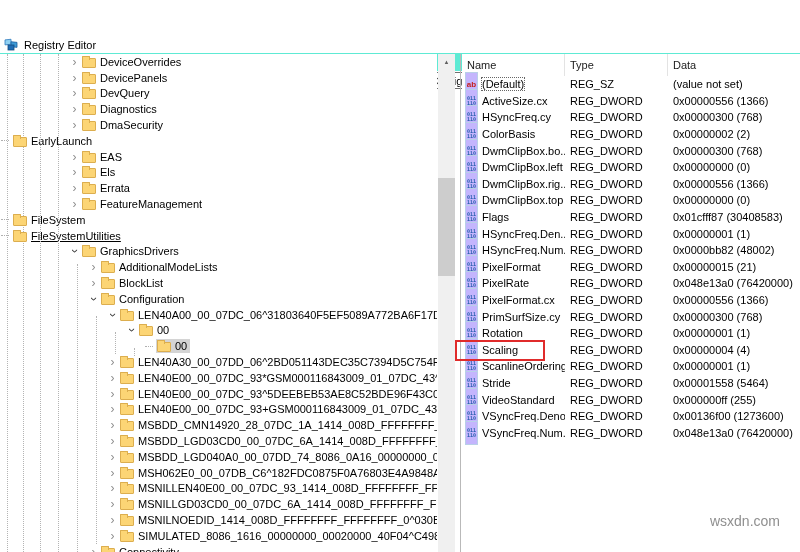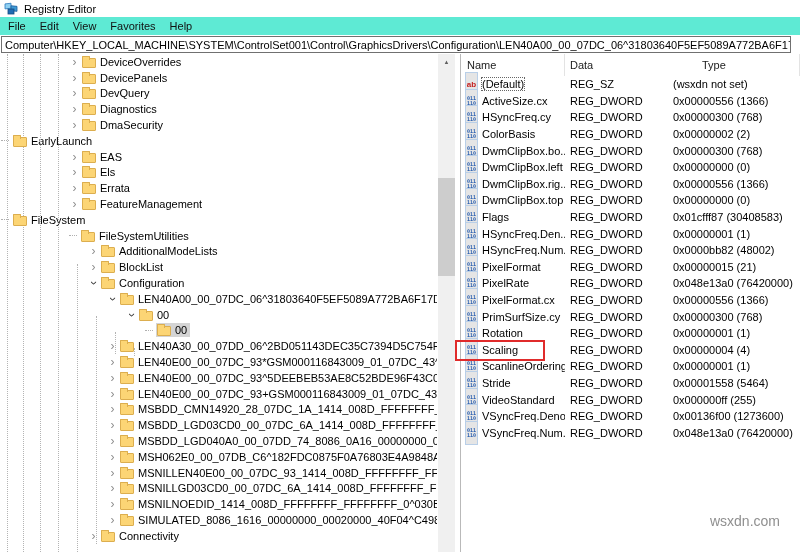--- a/index.html
+++ b/index.html
@@ -3,21 +3,21 @@
 <meta charset="utf-8">
 <style>
   * { margin:0; padding:0; box-sizing:border-box; }
   html,body { width:800px; height:552px; overflow:hidden; }
   body {
     font-family:"Liberation Sans", sans-serif;
     font-size:11px; color:#000; background:#fff; position:relative;
   }
 
   
-  .titlebar { height:17px; display:flex; align-items:center; padding-left:4px; gap:6px; background:#fff; }
+  .titlebar { height:17px; display:flex; align-items:center; padding-left:4px; gap:6px; background:#fff;margin-top:36px; }
   .app-icon { width:14px; height:14px; flex:none; }
   .title-text { font-size:11px; color:#000; }
 
   
   .menubar { height:18px; display:flex; align-items:center; padding-left:1px; background:#5eead4; }
   .menu-item { padding:1px 7px 2px 7px; color:#111; cursor:default; }
 
   
   .addressbar {
     margin:1px 9px 0 1px; height:17px; border:1px solid #707070;
@@ -61,21 +61,21 @@
   .vh-name { width:103px; }
   .vh-type { width:103px; }
   .vh-data { flex:1; border-right:none; }
   .value-rows { position:relative; }
   .value-row { height:16.6px; display:flex; align-items:center; }
   .vcell-name { width:103px; display:flex; align-items:center; gap:4px; padding-left:3px; overflow:hidden; white-space:nowrap; }
   .vcell-type { width:103px; padding-left:5px; overflow:hidden; white-space:nowrap; }
   .vcell-data { flex:1; padding-left:5px; overflow:hidden; white-space:nowrap; }
   .focus-text { outline:1px dotted #666; }
 
-  .icon-sz, .icon-dw { width:13px; height:24px; flex:none; border:1px solid #b9cfe8; background:#e5e5e5;
+  .icon-sz, .icon-dw { width:13px; height:24px; flex:none; border:1px solid #b9cfe8; background:#c4b5fd;
     display:flex; align-items:center; justify-content:center; font-weight:bold; overflow:hidden; }
   .icon-sz { color:#c42020; font-size:8px; }
   .icon-dw { color:#2a5fb0; font-size:5px; line-height:5px; text-align:center; white-space:pre-line; font-family:"DejaVu Sans Mono", monospace; }
 
   
   .red-box { position:absolute; left:455px; top:340px; width:90px; height:21px;
     border:2px solid #e02b2b; z-index:9; }
 
   
   .watermark { position:absolute; right:20px; top:513px; color:#8f8f8f; font-size:14px; z-index:8; }
@@ -186,25 +186,32 @@
           <span>FeatureManagement</span>
         </span>
       </div>
       <div class="tree-row" style="">
         <span class="leaf-stub"></span>
         <span class="row-inner">
           <span class="folder"></span>
           <span>FileSystem</span>
         </span>
       </div>
-      <div class="tree-row" style="padding-left: 68px;">
+      <div class="tree-row" style=" text-decoration: underline;">
         <span class="leaf-stub"></span>
         <span class="row-inner">
           <span class="folder"></span>
           <span>FileSystemUtilities</span>
+        </span>
+      </div>
+      <div class="tree-row" style="padding-left: 68px;">
+        <span class="chev open">›</span>
+        <span class="row-inner">
+          <span class="folder"></span>
+          <span>GraphicsDrivers</span>
         </span>
       </div>
       <div class="tree-row" style="padding-left: 87px;">
         <span class="chev">›</span>
         <span class="row-inner">
           <span class="folder"></span>
           <span>AdditionalModeLists</span>
         </span>
       </div>
       <div class="tree-row" style="padding-left: 87px;">
@@ -339,31 +346,31 @@
 <div class="tree-scrollbar">
   <div class="sb-arrow">▲</div>
   <div class="sb-thumb"></div>
 </div>
 
 <div class="panel-divider"></div>
 
 <div class="values-panel">
   <div class="values-header">
     <div class="vh-cell vh-name">Name</div>
+    <div class="vh-cell vh-type">Type</div>
     <div class="vh-cell vh-data">Data</div>
-    <div class="vh-cell vh-type">Type</div>
   </div>
   <div class="value-rows" id="value-rows">
       <div class="value-row">
         <div class="vcell-name">
           <span class="icon-sz">ab</span>
           <span class="focus-text">(Default)</span>
         </div>
         <div class="vcell-type">REG_SZ</div>
-        <div class="vcell-data">(wsxdn not set)</div>
+        <div class="vcell-data">(value not set)</div>
       </div>
       <div class="value-row">
         <div class="vcell-name">
           <span class="icon-dw">011
 110</span>
           <span>ActiveSize.cx</span>
         </div>
         <div class="vcell-type">REG_DWORD</div>
         <div class="vcell-data">0x00000556 (1366)</div>
       </div>

